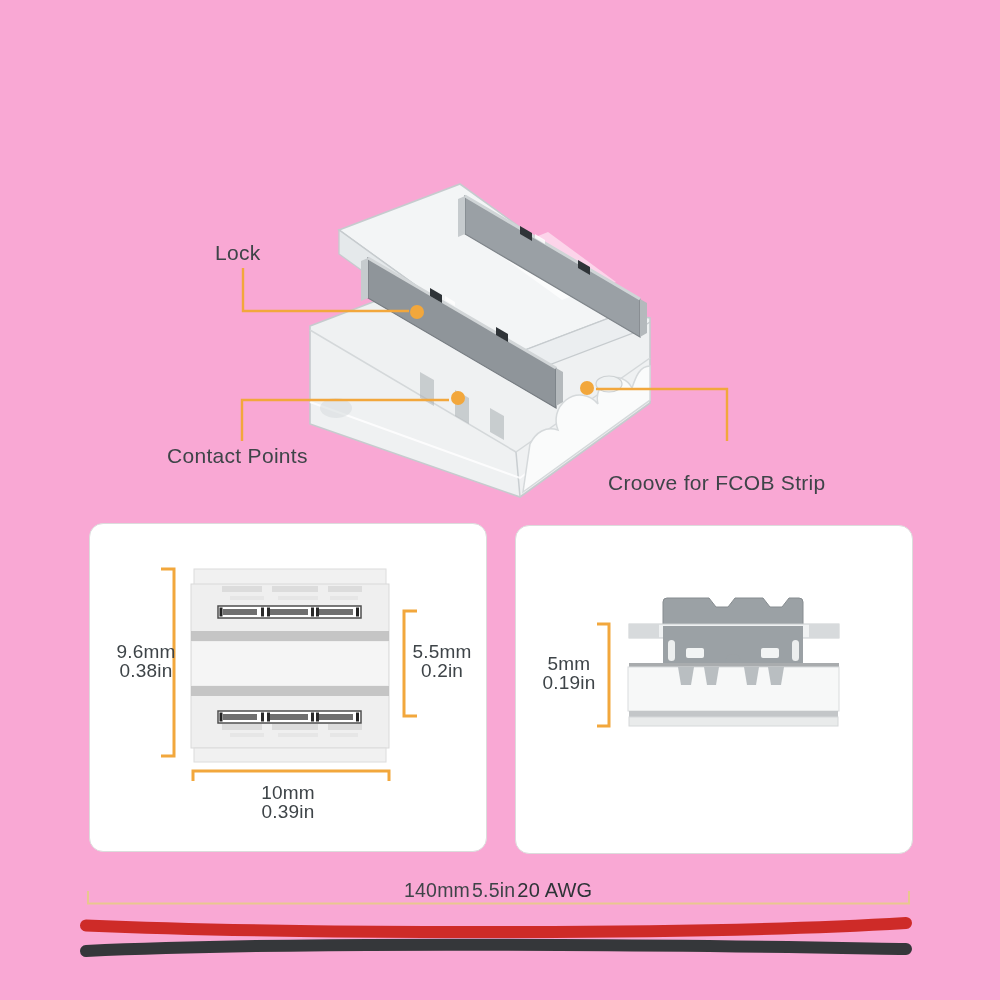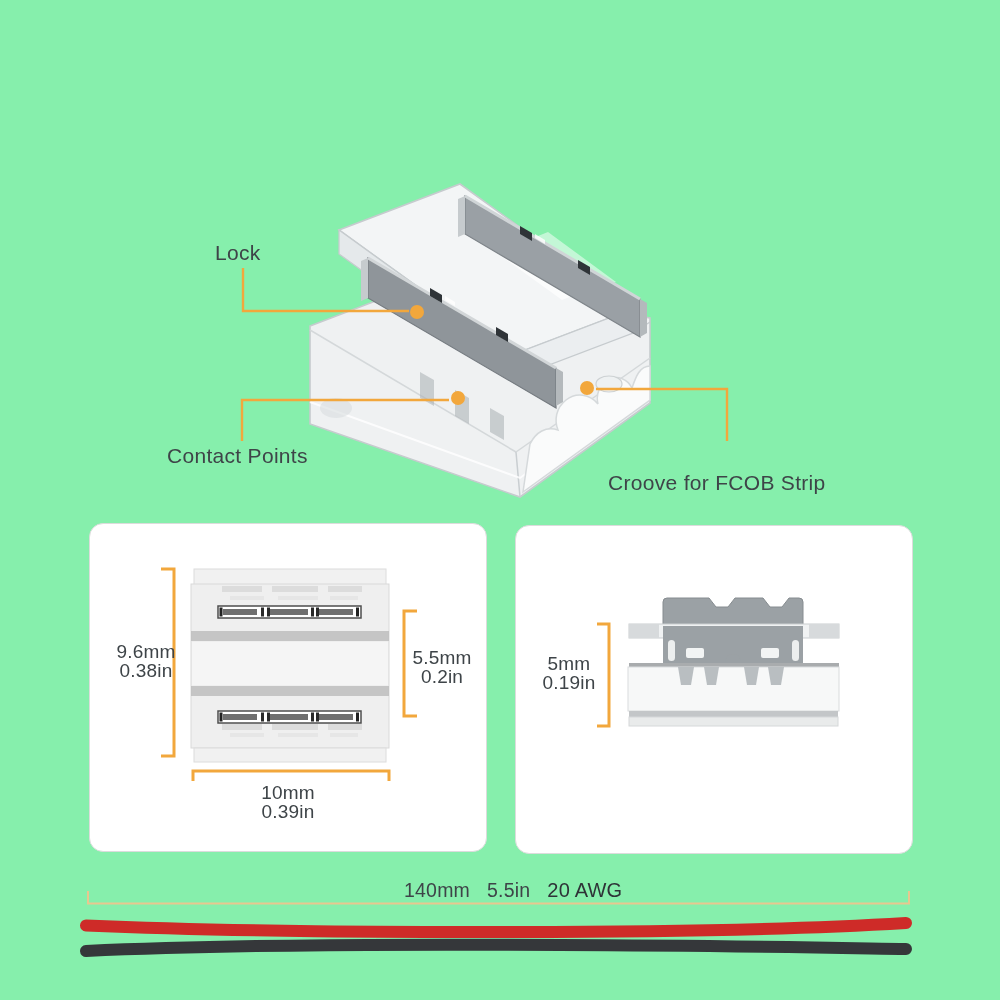--- a/index.html
+++ b/index.html
@@ -1,36 +1,36 @@
 <!DOCTYPE html>
 <html style="--accent: #F2A73C; --dimline: #E9C78F; --wire-red: #CE2B28; --wire-black: #35373A; --text: #3E4448;"><head>
 <meta charset="utf-8">
 <style>
   html,body{margin:0;padding:0;background:#ffffff;}
   .canvas{
-    position:relative;width:1000px;height:1000px;background:#86efac;overflow:hidden;
+    position:relative;width:1000px;height:1000px;background:#f9a8d4;overflow:hidden;
     font-family:"Liberation Sans", sans-serif;color:var(--text,#3E4448);
   }
   svg{position:absolute;display:block;}
   .callout-label{
     position:absolute;font-size:21px;letter-spacing:.3px;color:var(--text,#3E4448);
     white-space:nowrap;
   }
   .spec-box{
     position:absolute;width:398px;height:329px;background:#fff;
     border:1.5px solid #dcdcdc;border-radius:14px;box-sizing:border-box;
   }
   .spec-box svg{left:0;top:0;}
   .dim-label{
     position:absolute;width:84px;text-align:center;font-size:19px;line-height:19px;
     letter-spacing:.2px;color:var(--text,#3E4448);
   }
   .dim-label span{display:block;}
   .wire-dim-row{
-    position:absolute;left:404px;top:879px;display:flex;gap:17px;align-items:flex-end;
+    position:absolute;left:404px;top:879px;display:flex;gap:2px;align-items:flex-end;
     font-size:19.5px;color:var(--text,#3E4448);letter-spacing:.2px;white-space:nowrap;
   }
   .wire-dim-row .gauge{font-weight:400;font-size:20px;color:#2E3337;}
   .accent-line{stroke:var(--accent,#F2A73C);stroke-width:2.4;fill:none;}
   .accent-dot{fill:var(--accent,#F2A73C);}
   .bracket{stroke:var(--accent,#F2A73C);stroke-width:3;fill:none;stroke-linecap:butt;}
   .dimline{stroke:var(--dimline,#E9C78F);stroke-width:2;fill:none;}
   .wire-red{stroke:var(--wire-red,#CE2B28);stroke-width:12;fill:none;stroke-linecap:round;}
   .wire-black{stroke:var(--wire-black,#35373A);stroke-width:12;fill:none;stroke-linecap:round;}
 </style>
@@ -159,21 +159,21 @@
       </g>
 
       <path class="bracket" d="M71,45 H84 V232 H71"></path>
       <path class="bracket" d="M327,87 H314 V192 H327"></path>
       <path class="bracket" d="M103,257 V247 H299 V257"></path>
     </svg>
     <div class="dim-label" style="left:14px;top:118px">
       <span>9.6mm</span>
       <span>0.38in</span>
     </div>
-    <div class="dim-label" style="left:310px;top:124px">
+    <div class="dim-label" style="left:310px;top:118px">
       <span>5.5mm</span>
       <span>0.2in</span>
     </div>
     <div class="dim-label" style="left:156px;top:259px">
       <span>10mm</span>
       <span>0.39in</span>
     </div>
   </div>
 
   <div class="spec-box" style="left:515px;top:525px">

